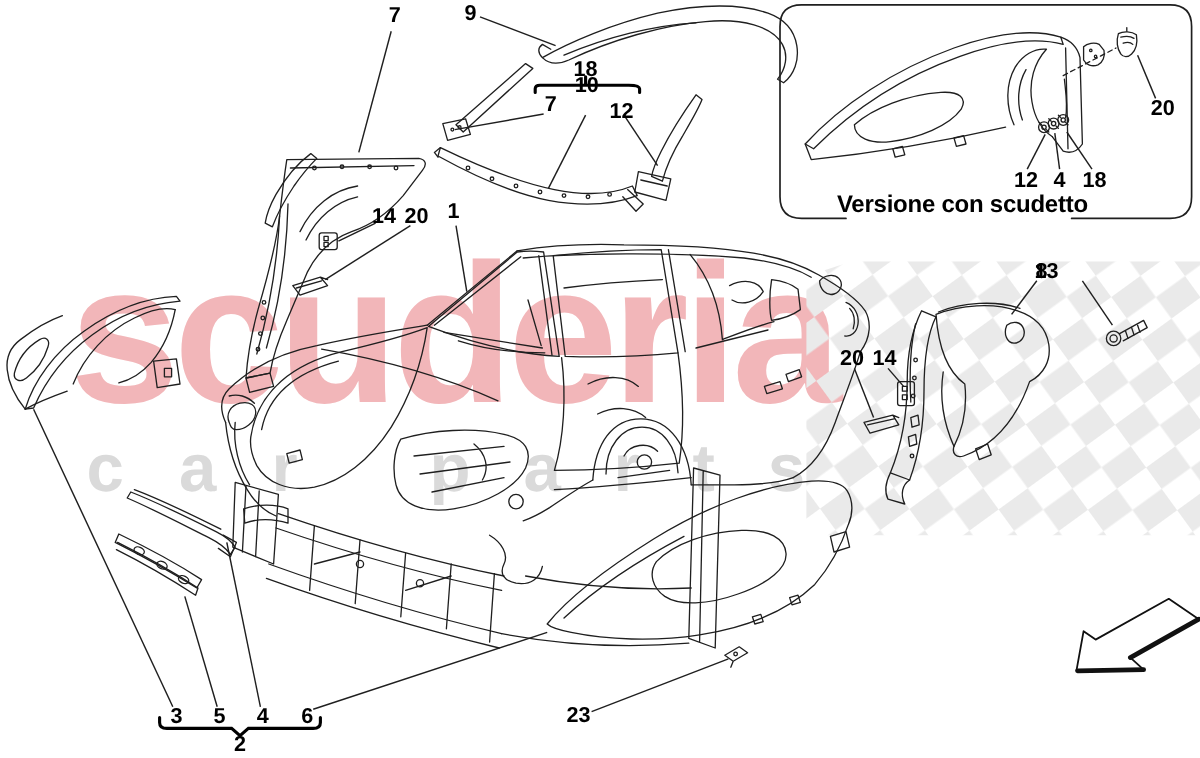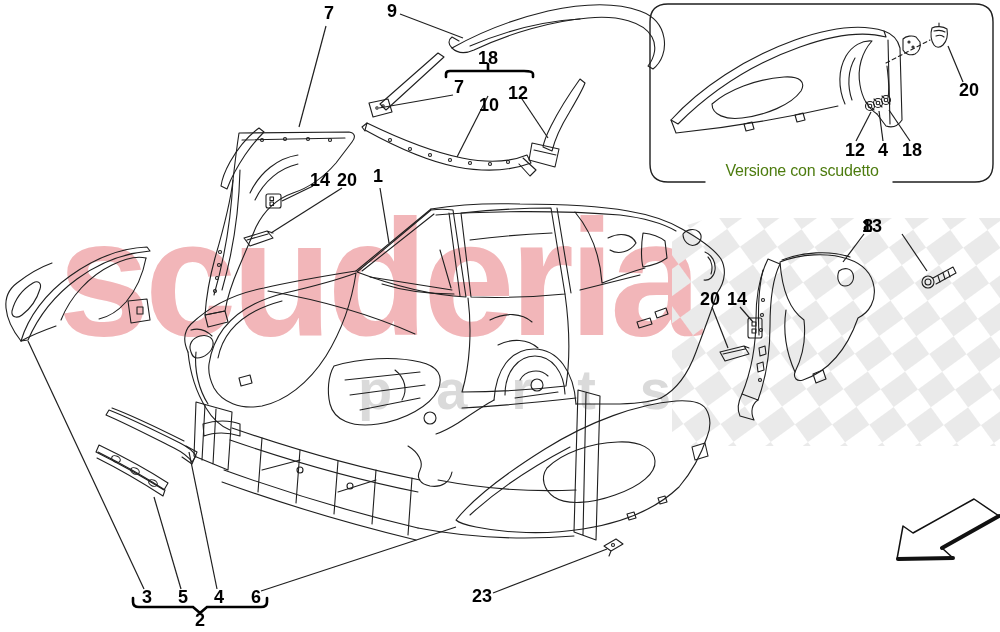--- a/index.html
+++ b/index.html
@@ -7,29 +7,30 @@
          font-family:"Liberation Sans",sans-serif;}
   .wm-brand{position:absolute;left:58px;top:196px;font-weight:bold;font-size:165px;
             line-height:1;letter-spacing:-5px;color:#f2b6b9;z-index:0;white-space:nowrap;}
   .wm-word{position:absolute;top:362px;font-weight:bold;font-size:56px;line-height:1;
            color:#dadada;z-index:0;white-space:nowrap;}
   .wm-car{left:72px;letter-spacing:46px;}
   .wm-parts{left:358px;letter-spacing:44px;}
   svg.art{position:absolute;left:0;top:0;z-index:1;}
   .callout{position:absolute;transform:translate(-50%,-50%);font-weight:bold;font-size:18px;
            color:#000;z-index:3;white-space:nowrap;}
-  .caption{position:absolute;transform:translate(-50%,-50%);font-weight:normal;font-size:16px;
-           color:#4d7c0f;z-index:3;white-space:nowrap;letter-spacing:-0.2px;}
+  .caption{position:absolute;transform:translate(-50%,-50%);font-weight:bold;font-size:20px;
+           color:#000000;z-index:3;white-space:nowrap;letter-spacing:-0.2px;}
 </style>
 </head>
 <body>
 
 <div class="stage">
 
   <div class="wm-brand">scuderia</div>
+  <div class="wm-word wm-car">car</div>
   <div class="wm-word wm-parts">parts</div>
 
   <svg class="art" width="1000" height="632" viewBox="0 0 1000 632">
     <defs>
       <pattern id="chk" width="60" height="44" patternUnits="userSpaceOnUse" patternTransform="rotate(-18 850 330)">
         <rect x="0" y="0" width="30" height="22" fill="#eaeaea"></rect>
         <rect x="30" y="22" width="30" height="22" fill="#eaeaea"></rect>
       </pattern>
       <clipPath id="chkclip">
           <rect x="672" y="218" width="332" height="228"></rect>
@@ -289,21 +290,21 @@
     <g>
       <polygon points="897,559 903,526 913,533 974,499 999,516 942,548 953,558" fill="#fff" stroke="#111" stroke-width="1.5" stroke-linejoin="round"></polygon>
       <path d="M999,516 L942,548 M953,558 L898,559" stroke="#111" stroke-width="4" fill="none" stroke-linecap="round"></path>
     </g>
   </svg>
 
   <span class="callout" style="left:329px;top:13px">7</span>
   <span class="callout" style="left:392px;top:11px">9</span>
   <span class="callout" style="left:488px;top:58px">18</span>
   <span class="callout" style="left:459px;top:87px">7</span>
-  <span class="callout" style="left:489px;top:105px">10</span>
+  <span class="callout" style="left:489px;top:71px">10</span>
   <span class="callout" style="left:518px;top:93px">12</span>
   <span class="callout" style="left:320px;top:180px">14</span>
   <span class="callout" style="left:347px;top:180px">20</span>
   <span class="callout" style="left:378px;top:176px">1</span>
   <span class="callout" style="left:969px;top:90px">20</span>
   <span class="callout" style="left:855px;top:150px">12</span>
   <span class="callout" style="left:883px;top:150px">4</span>
   <span class="callout" style="left:912px;top:150px">18</span>
   <span class="callout" style="left:868px;top:226px">8</span>
   <span class="callout" style="left:872px;top:226px">13</span>

